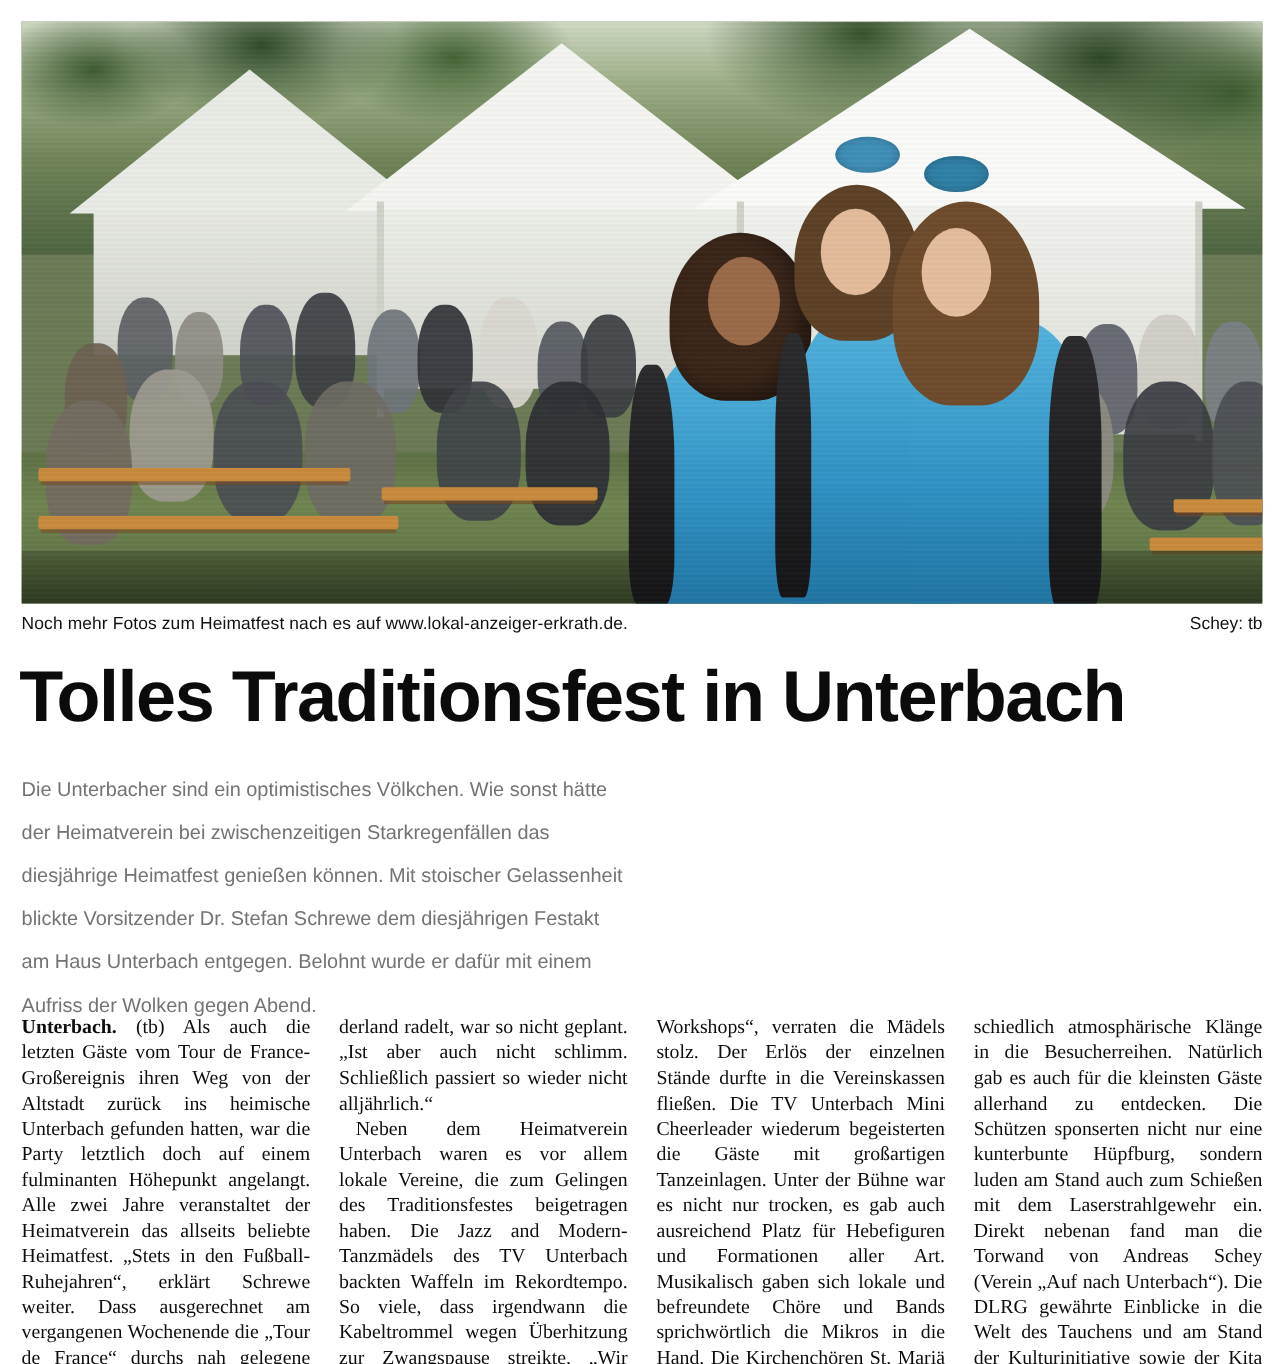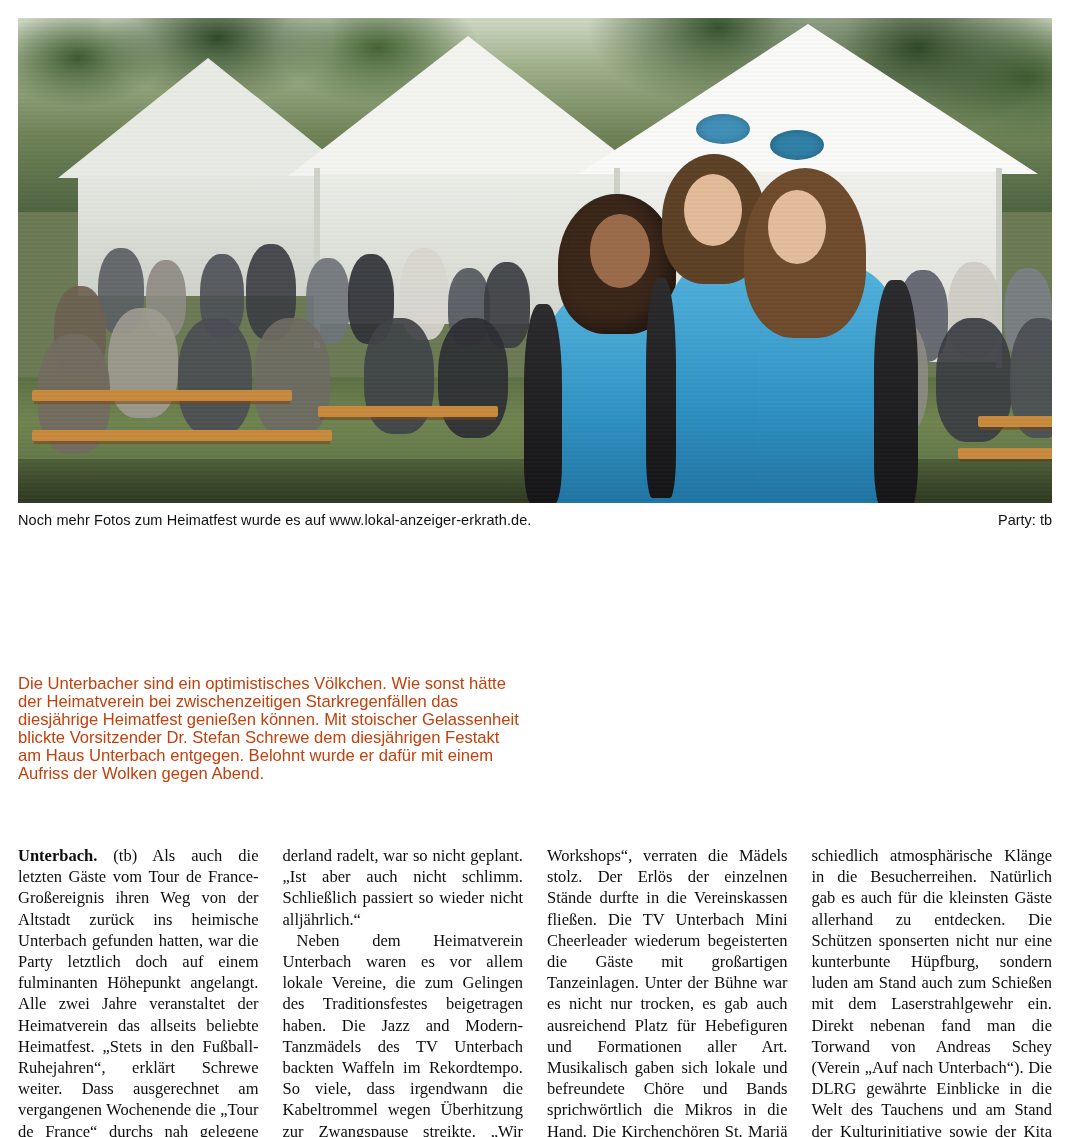--- a/index.html
+++ b/index.html
@@ -169,26 +169,26 @@
     font-size: 60px;
     line-height: 66px;
     letter-spacing: -1.2px;
     color: #0b0b0b;
   }
 
   
   .lead {
     position: absolute;
     left: 18px;
-    top: 675px;
+    top: 640px;
     width: 505px;
     font-family: "Liberation Sans", sans-serif;
     font-size: 16.6px;
-    line-height: 18px;
-    color: #c2410c;
+    line-height: 36px;
+    color: #737373;
   }
 
   
   .cols {
     position: absolute;
     left: 18px;
     top: 845px;
     width: 1034px;
     height: 292px;
     display: flex;
@@ -280,24 +280,25 @@
       <div class="black-sleeve" style="left:856px; top:262px; width:44px; height:230px;"></div>
       <div class="hair" style="left:726px; top:150px; width:122px; height:170px; background:#6d4a2b;"></div>
       <div class="face" style="left:750px; top:172px; width:58px; height:74px; background:#e3bd9c;"></div>
       <div class="bow" style="left:752px; top:112px; background:#2f7fa6;"></div>
 
       <div class="photo-grain"></div>
     </div>
   </div>
 
   <div class="caption-row">
-    <div class="caption-left">Noch mehr Fotos zum Heimatfest wurde es auf www.lokal-anzeiger-erkrath.de.</div>
-    <div class="caption-right">Party: tb</div>
+    <div class="caption-left">Noch mehr Fotos zum Heimatfest nach es auf www.lokal-anzeiger-erkrath.de.</div>
+    <div class="caption-right">Schey: tb</div>
   </div>
 
+  <div class="headline">Tolles Traditionsfest in Unterbach</div>
 
   <div class="lead">Die Unterbacher sind ein optimistisches Völkchen. Wie sonst hätte der Heimatverein bei zwischenzeitigen Starkregenfällen das diesjährige Heimatfest genießen können. Mit stoischer Gelassenheit blickte Vorsitzender Dr. Stefan Schrewe dem diesjährigen Festakt am Haus Unterbach entgegen. Belohnt wurde er dafür mit einem Aufriss der Wolken gegen Abend.</div>
 
   <div class="cols">
     <div class="col col-1">
       <p><span class="kicker">Unterbach.</span><span> (tb) Als auch die letzten Gäste vom Tour de France-Großereignis ihren Weg von der Altstadt zurück ins heimische Unterbach gefunden hatten, war die Party letztlich doch auf einem fulminanten Höhepunkt angelangt. Alle zwei Jahre veranstaltet der Heimatverein das allseits beliebte Heimatfest. „Stets in den Fußball-Ruhejahren“, erklärt Schrewe weiter. Dass ausgerechnet am vergangenen Wochenende die „Tour de France“ durchs nah gelegene Nean-</span></p>
     </div>
     <div class="col col-2">
       <p>derland radelt, war so nicht geplant. „Ist aber auch nicht schlimm. Schließlich passiert so wieder nicht alljährlich.“</p>
       <p>Neben dem Heimatverein Unterbach waren es vor allem lokale Vereine, die zum Gelingen des Traditionsfestes beigetragen haben. Die Jazz and Modern-Tanzmädels des TV Unterbach backten Waffeln im Rekordtempo. So viele, dass irgendwann die Kabeltrommel wegen Überhitzung zur Zwangspause streikte. „Wir sammeln für unsere</p>

